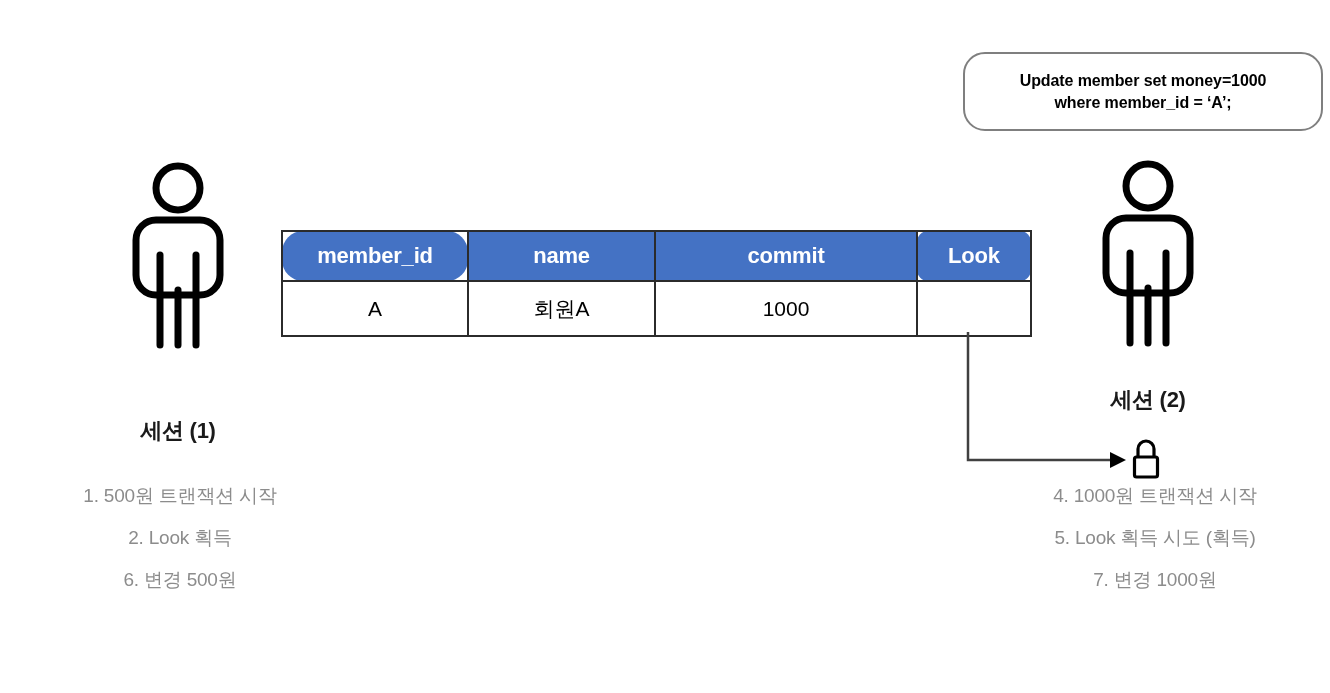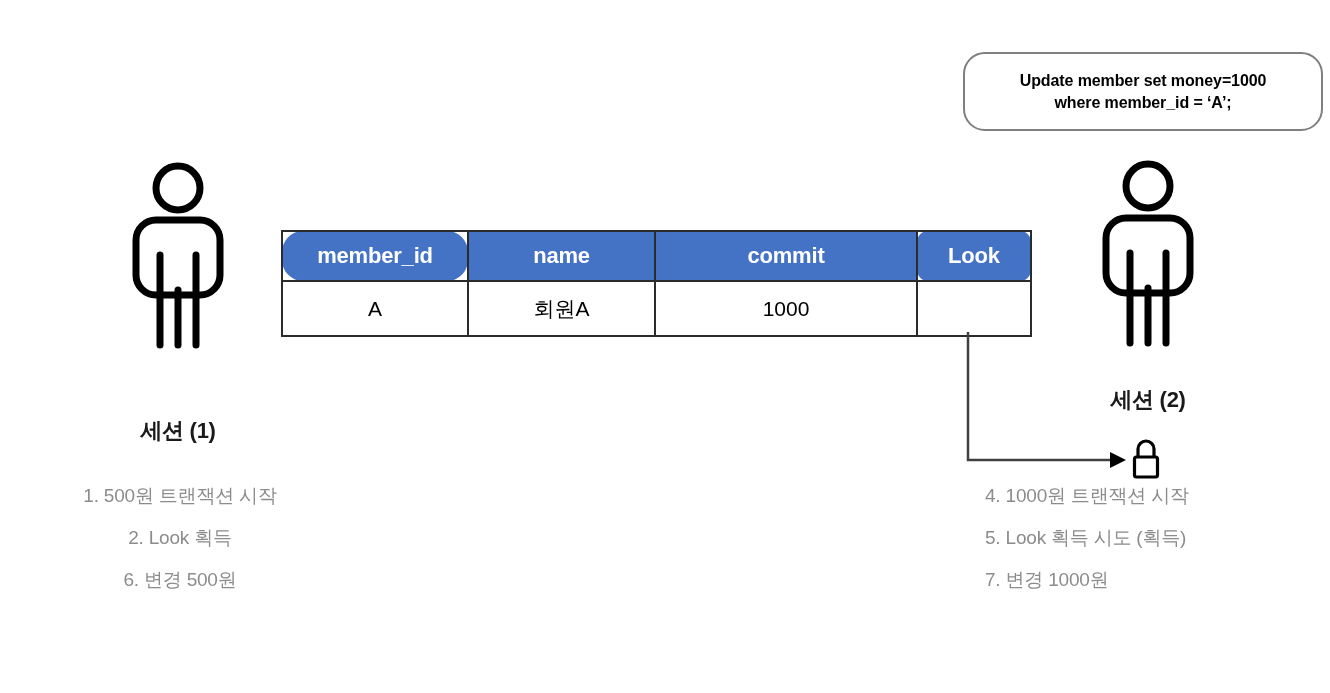--- a/index.html
+++ b/index.html
@@ -118,21 +118,21 @@
 
   
   .steps {
     position: absolute;
     font-size: 19px;
     color: #8c8c8c;
     line-height: 1;
     letter-spacing: -0.2px;
   }
   #steps-left  { left: 10px;  top: 486px; width: 340px; text-align: center; }
-  #steps-right { left: 985px; top: 486px; width: 340px; text-align: left; }
+  #steps-right { left: 985px; top: 486px; width: 340px; text-align: center; }
   .steps .step-item {
     display: block;
     margin-bottom: 23px;
     white-space: nowrap;
   }
 </style>
 </head>
 <body>
 
 <div id="sql-bubble">

